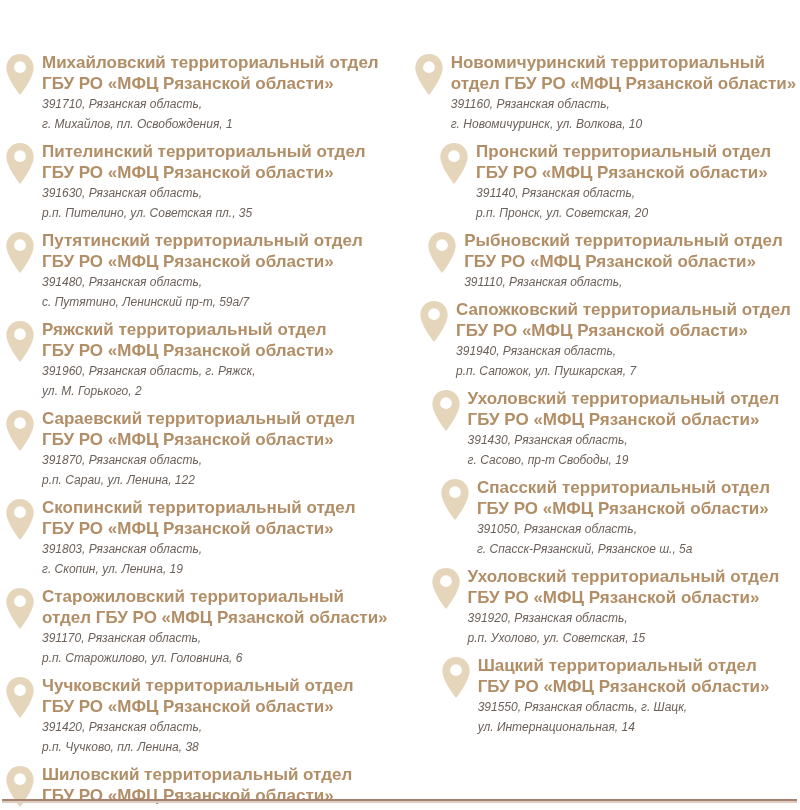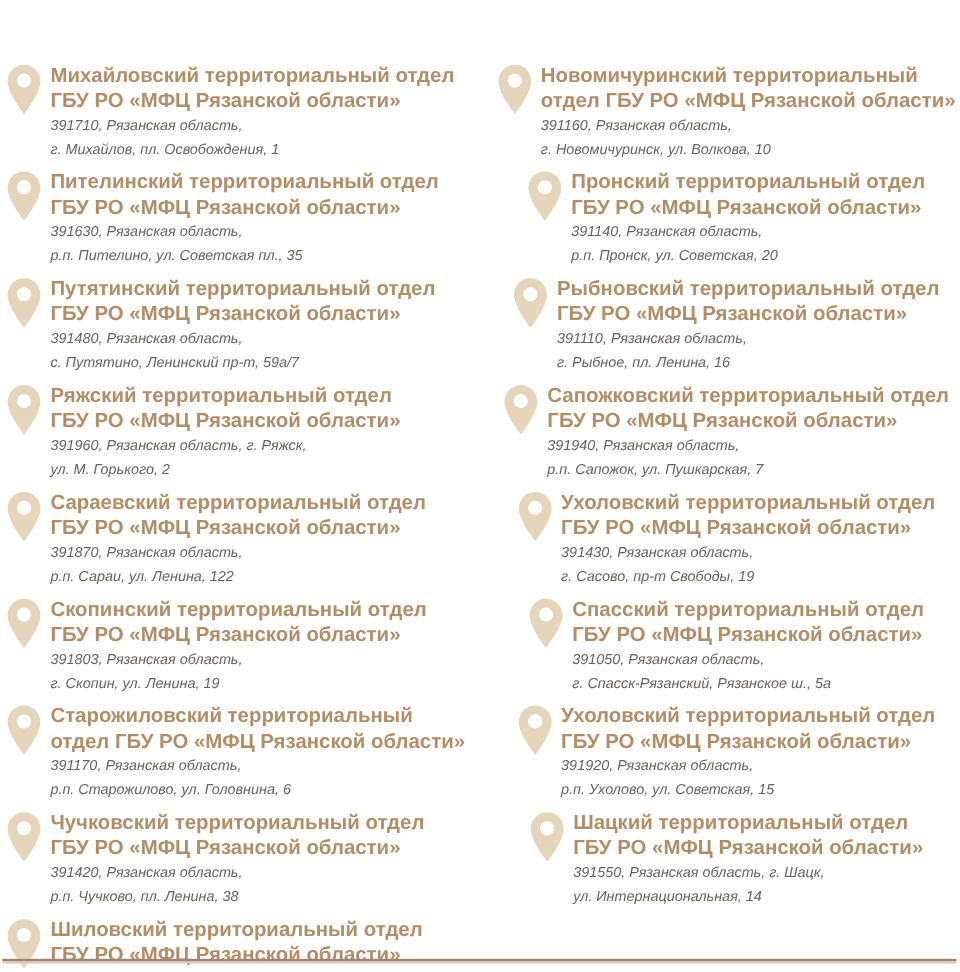--- a/index.html
+++ b/index.html
@@ -224,21 +224,20 @@
           <span class="pin">
             <svg viewBox="0 0 30 44" xmlns="http://www.w3.org/2000/svg">
               <path d="M15 1 C7.2 1 1 7.3 1 15.1 C1 25.6 15 43 15 43 C15 43 29 25.6 29 15.1 C29 7.3 22.8 1 15 1 Z" fill="#e5d5ba"></path>
               <circle cx="15" cy="14.5" r="6" fill="#ffffff"></circle>
             </svg>
           </span>
           <div class="entry-text">
             <div class="title-line">Рыбновский территориальный отдел</div>
             <div class="title-line">ГБУ РО «МФЦ Рязанской области»</div>
             <div class="addr-line">391110, Рязанская область,</div>
-            <div class="addr-line">г. Рыбное, пл. Ленина, 16</div>
           </div>
         </div>
         <div class="entry">
           <span class="pin">
             <svg viewBox="0 0 30 44" xmlns="http://www.w3.org/2000/svg">
               <path d="M15 1 C7.2 1 1 7.3 1 15.1 C1 25.6 15 43 15 43 C15 43 29 25.6 29 15.1 C29 7.3 22.8 1 15 1 Z" fill="#e5d5ba"></path>
               <circle cx="15" cy="14.5" r="6" fill="#ffffff"></circle>
             </svg>
           </span>
           <div class="entry-text">

